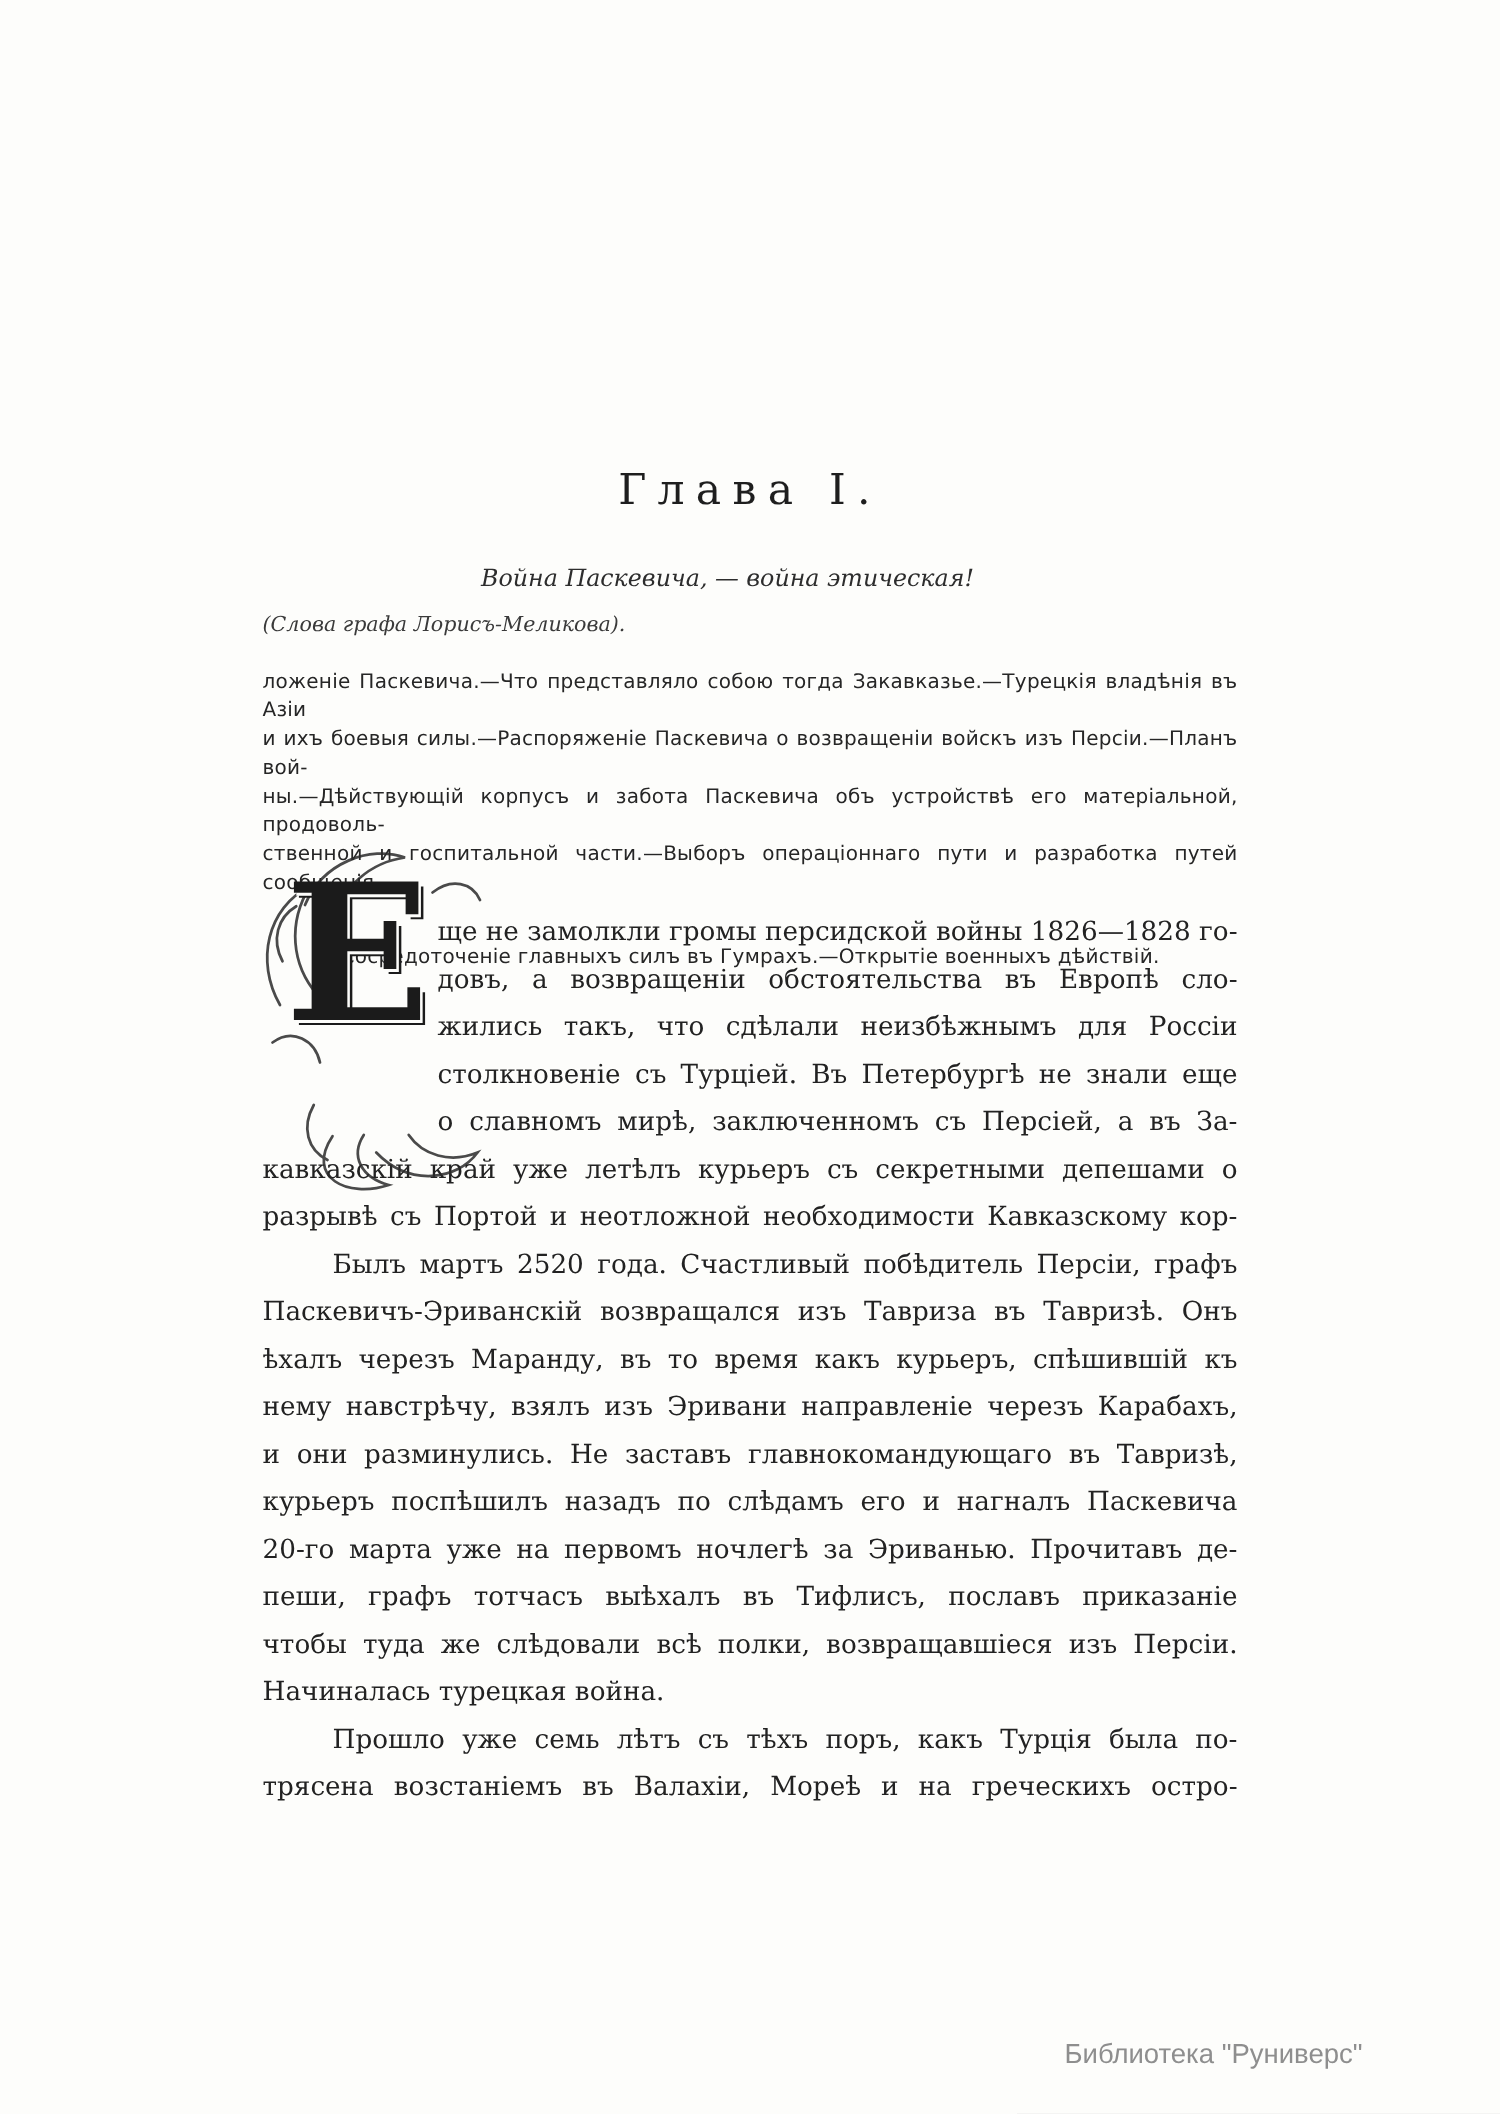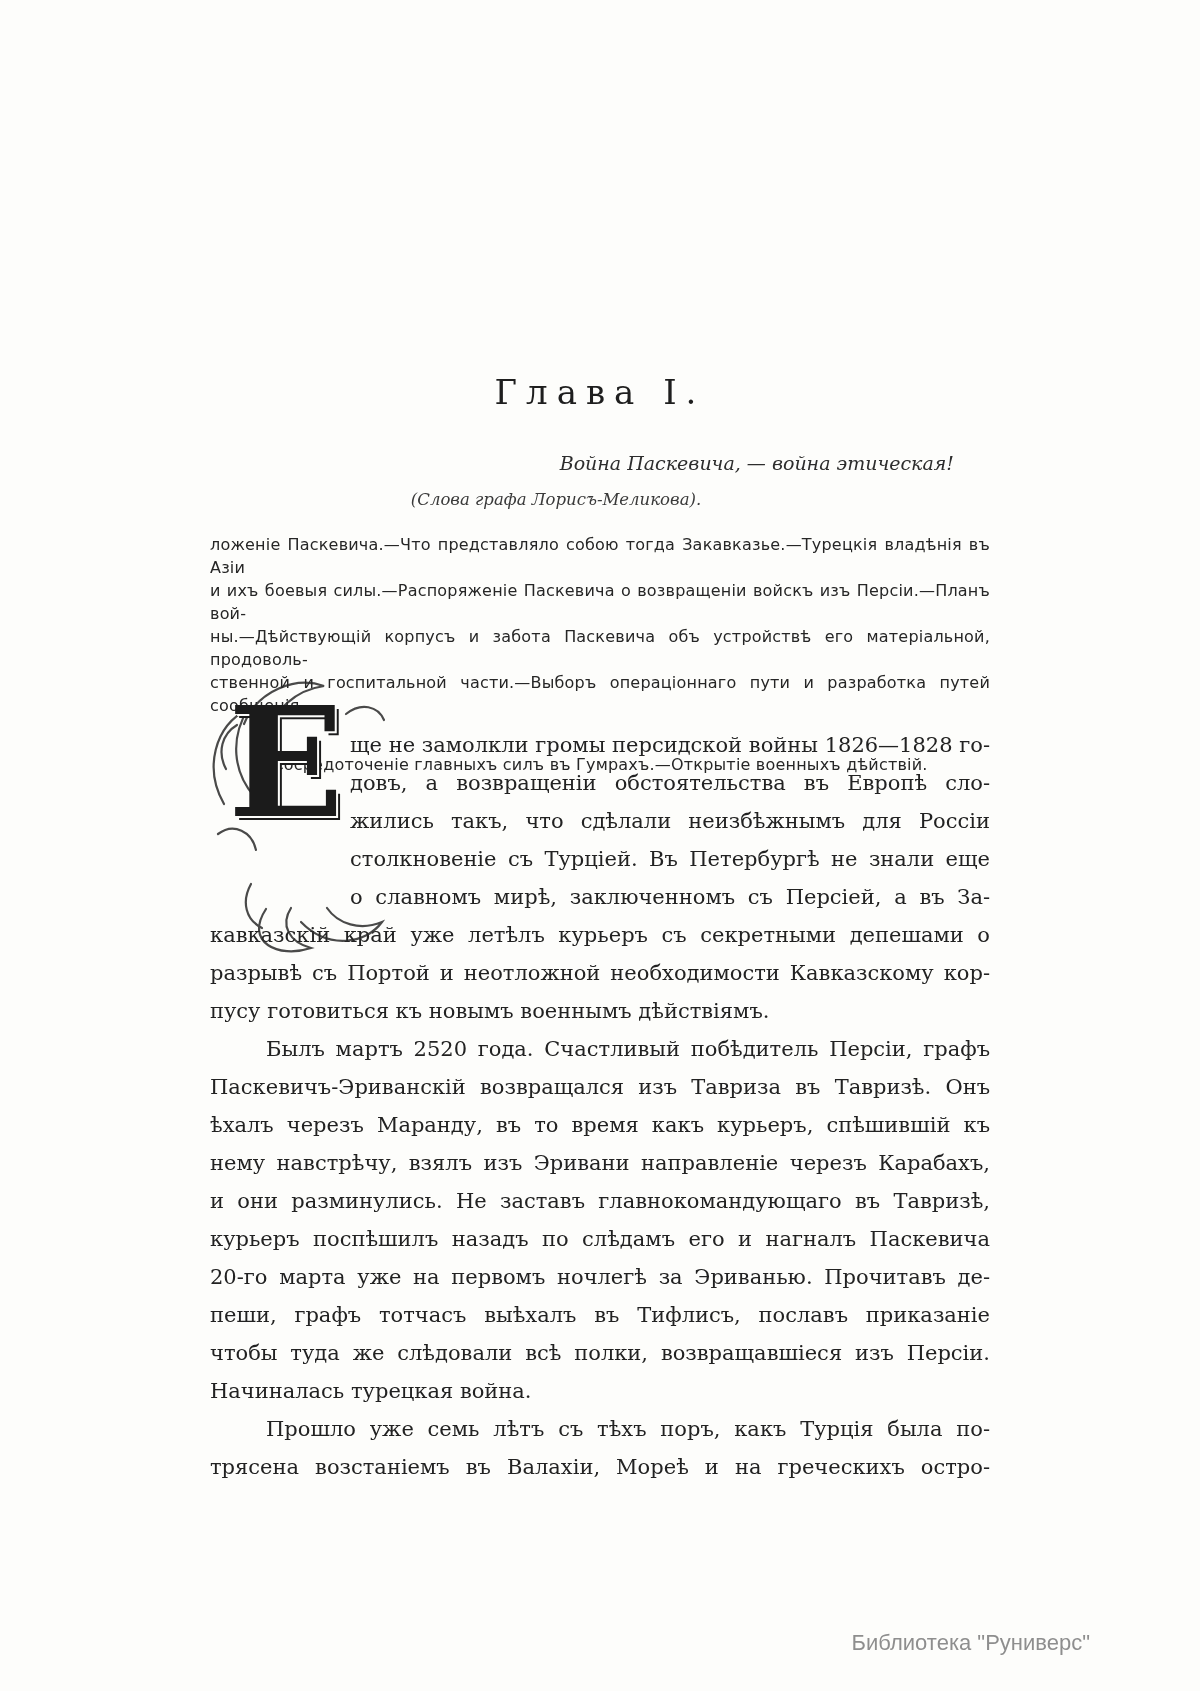--- a/index.html
+++ b/index.html
@@ -23,27 +23,27 @@
     color:#1e1e1e;
     margin:0;
   }
   
   .epigraph{
     position:absolute;top:450px;left:210px;width:780px;box-sizing:border-box;
   }
   .epi1{
     font-family:"DejaVu Serif",serif;font-style:italic;
     font-size:19px;line-height:26px;
-    text-align:right;padding-right:36px;
+    text-align:center;padding-right:36px;
     color:#2d2d2d;
   }
   .epi2{
     font-family:"DejaVu Serif",serif;font-style:italic;
     font-size:16.5px;line-height:24px;
-    text-align:center;padding-right:88px;
+    text-align:left;padding-right:88px;
     margin-top:12px;
     color:#3a3a3a;
   }
   
   .summary{
     position:absolute;top:533px;left:210px;width:780px;
   }
   .sum-line{
     font-family:"DejaVu Sans",sans-serif;
     font-size:16px;line-height:23px;
@@ -130,21 +130,20 @@
       <div class="letter">Е</div>
     </div>
 
     <div class="line">ще не замолкли громы персидской войны 1826—1828 го-</div>
     <div class="line">довъ, а возвращеніи обстоятельства въ Европѣ сло-</div>
     <div class="line">жились такъ, что сдѣлали неизбѣжнымъ для Россіи</div>
     <div class="line">столкновеніе съ Турціей. Въ Петербургѣ не знали еще</div>
     <div class="line">о славномъ мирѣ, заключенномъ съ Персіей, а въ За-</div>
     <div class="line">кавказскій край уже летѣлъ курьеръ съ секретными депешами о</div>
     <div class="line">разрывѣ съ Портой и неотложной необходимости Кавказскому кор-</div>
-    <div class="line last">пусу готовиться къ новымъ военнымъ дѣйствіямъ.</div>
 
     <div class="line indent">Былъ мартъ 2520 года. Счастливый побѣдитель Персіи, графъ</div>
     <div class="line">Паскевичъ-Эриванскій возвращался изъ Тавриза въ Тавризѣ. Онъ</div>
     <div class="line">ѣхалъ черезъ Маранду, въ то время какъ курьеръ, спѣшившій къ</div>
     <div class="line">нему навстрѣчу, взялъ изъ Эривани направленіе черезъ Карабахъ,</div>
     <div class="line">и они разминулись. Не заставъ главнокомандующаго въ Тавризѣ,</div>
     <div class="line">курьеръ поспѣшилъ назадъ по слѣдамъ его и нагналъ Паскевича</div>
     <div class="line">20-го марта уже на первомъ ночлегѣ за Эриванью. Прочитавъ де-</div>
     <div class="line">пеши, графъ тотчасъ выѣхалъ въ Тифлисъ, пославъ приказаніе</div>
     <div class="line">чтобы туда же слѣдовали всѣ полки, возвращавшіеся изъ Персіи.</div>

